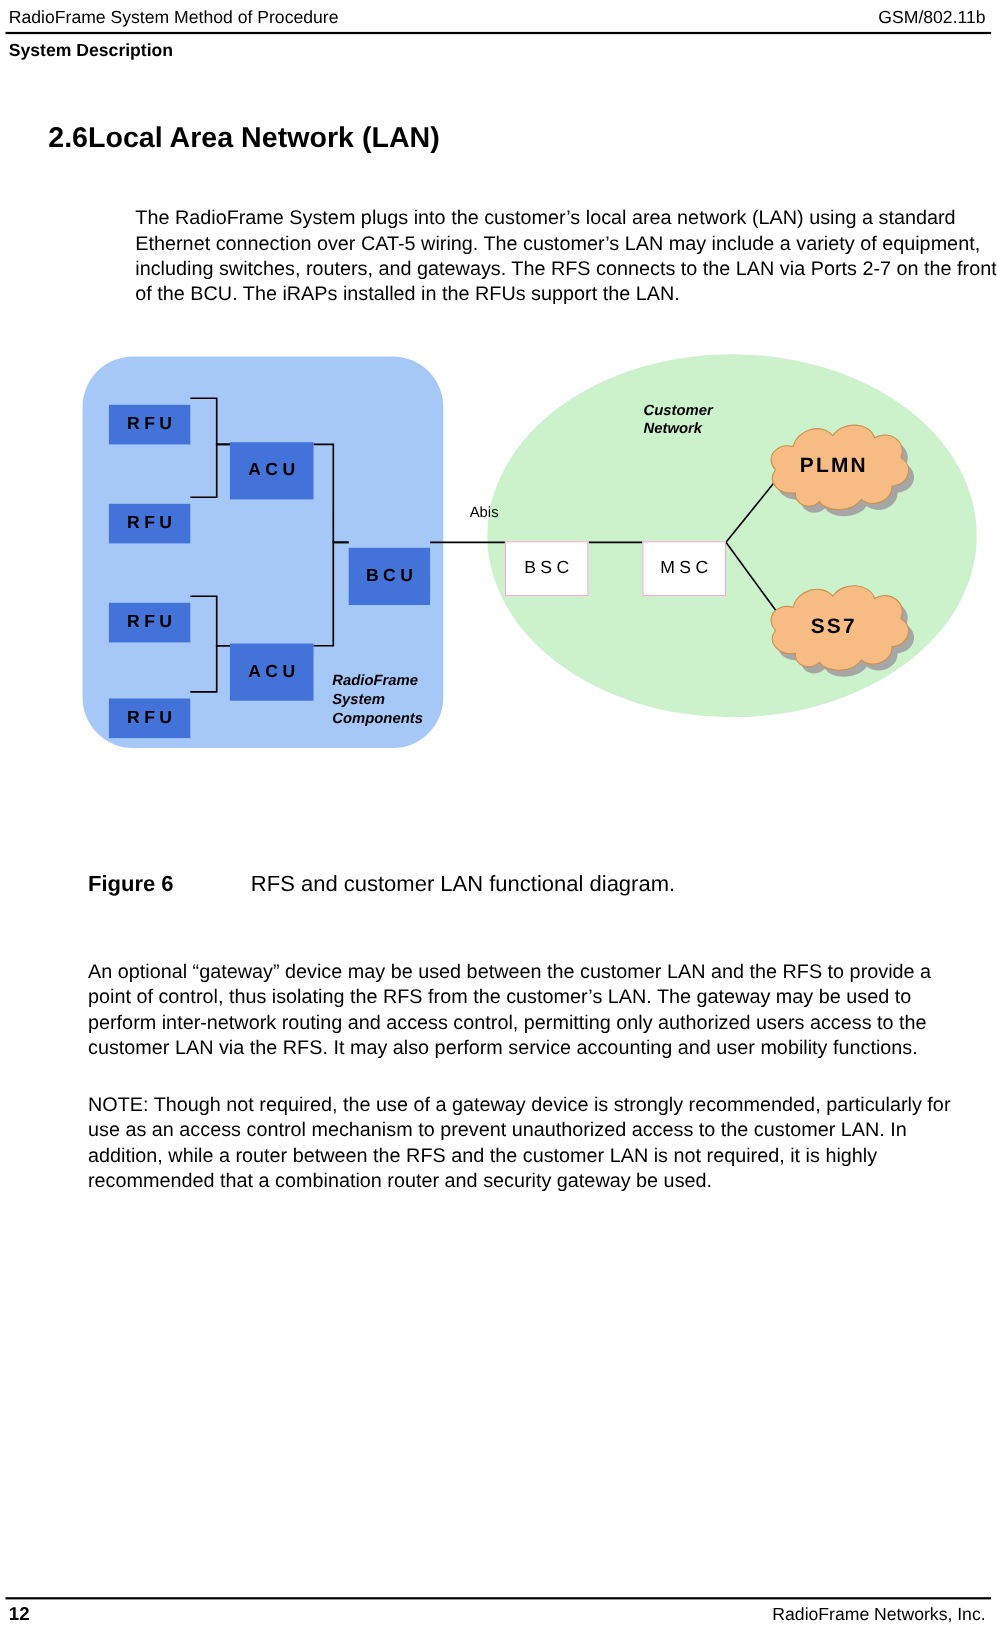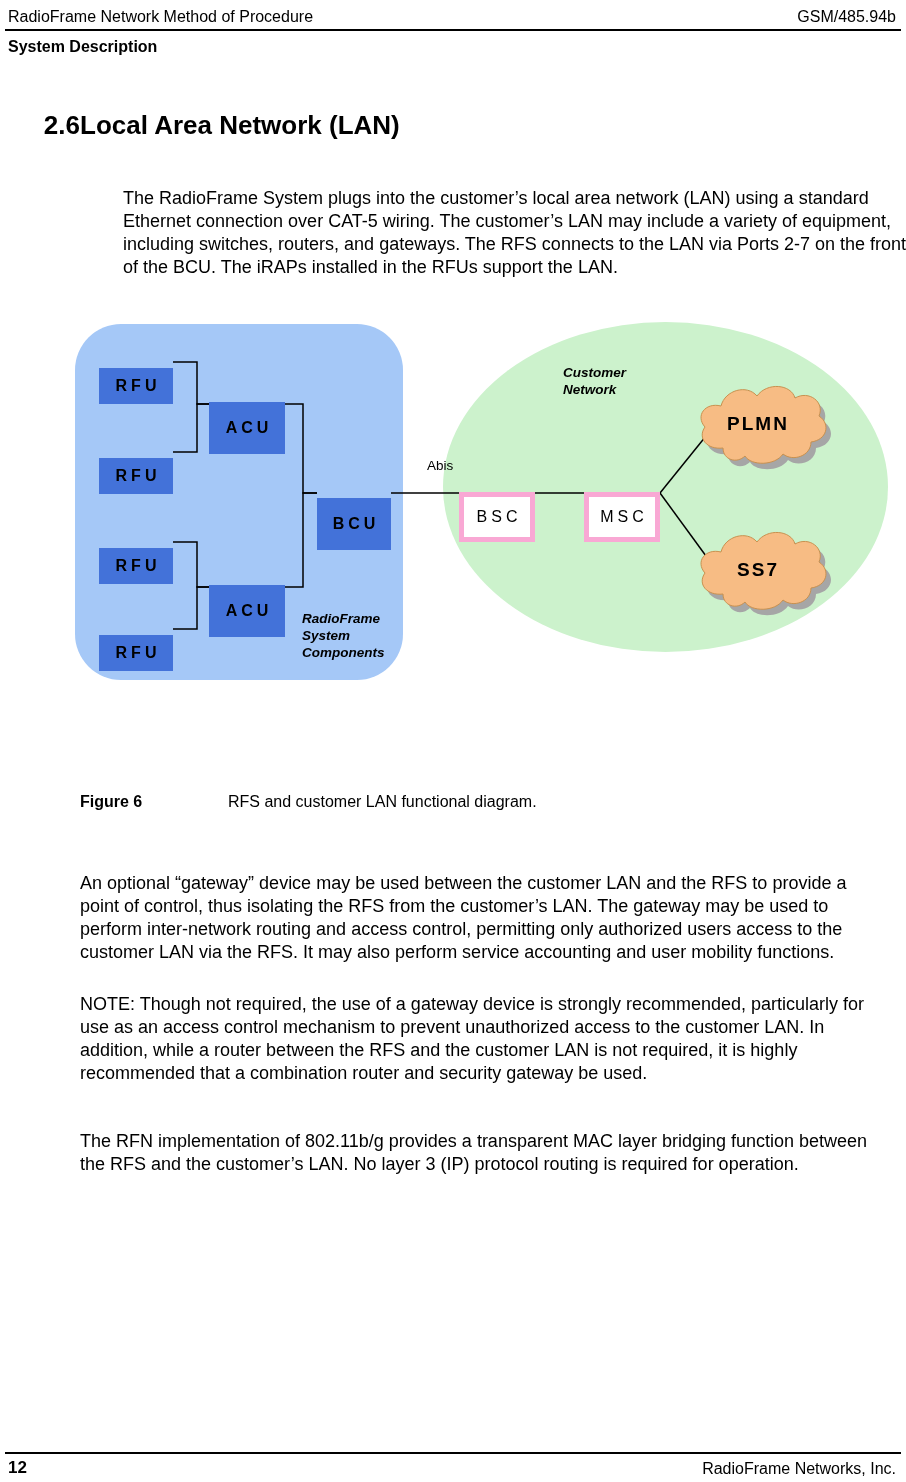--- a/index.html
+++ b/index.html
@@ -15,66 +15,66 @@
   
   .heading { position:absolute; top:110px; left:8px; display:flex; font-size:26px; font-weight:bold;text-align:right; }
   .heading .num { width:72px; }
   
   .para { position:absolute; left:80px; width:800px; font-size:18px; line-height:23px; }
   .p1 { top:187px;margin-left:43px; }
   .p2 { top:872px; }
   .p3 { top:993px; }
   .p4 { top:1130px; }
   
-  .figcap { position:absolute; top:793px; left:80px; display:flex; font-size:16px; }
+  .figcap { position:absolute; top:793px; left:80px; display:flex; font-size:20px; }
   .figcap .lbl { font-weight:bold; width:148px; }
   
   .ftr-rule { position:absolute; top:1452px; left:5px; right:5px; border-top:2px solid #000; }
   .ftr-num { position:absolute; top:1458px; left:8px; font-size:17px; font-weight:bold; }
   .ftr-co  { position:absolute; top:1460px; right:10px; font-size:16px; }
   
   .diagram { position:absolute; top:322px; left:0; width:906px; height:368px; }
   .panel   { position:absolute; left:75px; top:2px; width:328px; height:356px;
              background:var(--panel-blue); border-radius:46px; }
   .network { position:absolute; left:443px; top:0; width:445px; height:330px;
              background:var(--network-green); border-radius:50%; }
   .dsvg { position:absolute; left:0; top:0; display:block; }
   .conn { stroke:#000; stroke-width:1.5; fill:none; }
   .cloud-fill { fill:var(--cloud-orange); stroke:#c9914f; stroke-width:1; }
   .cloud-shadow-shape { fill:var(--cloud-shadow); }
   .node { position:absolute; display:flex; align-items:center; justify-content:center;
           font-size:16px; font-weight:bold; letter-spacing:4px; text-indent:4px;margin-top:24px; }
   .node.blue  { background:var(--node-blue); color:#000; }
-  .node.white { background:#fff; border:5px solid #f9a8d4; font-weight:normal; }
+  .node.white { background:#fff; border:1px solid #f9a8d4; font-weight:normal; }
   .rfu1{left:99px;top:22px;width:74px;height:36px}
   .rfu2{left:99px;top:112px;width:74px;height:36px}
   .rfu3{left:99px;top:202px;width:74px;height:36px}
   .rfu4{left:99px;top:289px;width:74px;height:36px}
   .acu1{left:209px;top:56px;width:76px;height:52px}
   .acu2{left:209px;top:239px;width:76px;height:52px}
   .bcu {left:317px;top:152px;width:74px;height:52px}
   .bsc {left:459px;top:146px;width:76px;height:50px}
   .msc {left:584px;top:146px;width:76px;height:50px}
   .cloud-label { position:absolute; font-size:19px; font-weight:bold; letter-spacing:2px;
                  text-align:center; }
   .plmn-label{left:700px;top:91px;width:116px}
   .ss7-label {left:700px;top:237px;width:116px}
   .lab { position:absolute; font-size:13.5px; font-weight:bold; font-style:italic; line-height:17px; }
-  .cust{left:563px;top:42px}
+  .cust{left:585px;top:42px}
   .comp{left:302px;top:288px}
   .abis{position:absolute; left:427px; top:136px; font-size:13.5px;}
 </style>
 </head>
 <body>
 
 <div class="page">
 
   <div class="hdr-row">
-    <span>RadioFrame Network Method of Procedure</span>
-    <span>GSM/485.94b</span>
+    <span>RadioFrame System Method of Procedure</span>
+    <span>GSM/802.11b</span>
   </div>
   <div class="hdr-rule"></div>
   <div class="hdr-sub">System Description</div>
 
   <div class="heading">
     <span class="num">2.6</span>
     <span>Local Area Network (LAN)</span>
   </div>
 
   <p class="para p1">The RadioFrame System plugs into the customer’s local area network (LAN) using a standard Ethernet connection over CAT-5 wiring. The customer’s LAN may include a variety of equipment, including switches, routers, and gateways. The RFS connects to the LAN via Ports 2-7 on the front of the BCU. The iRAPs installed in the RFUs support the LAN.</p>
@@ -136,19 +136,18 @@
     </div>
   </div>
 
   <div class="figcap">
     <span class="lbl">Figure 6</span>
     <span>RFS and customer LAN functional diagram.</span>
   </div>
 
   <p class="para p2">An optional “gateway” device may be used between the customer LAN and the RFS to provide a point of control, thus isolating the RFS from the customer’s LAN. The gateway may be used to perform inter-network routing and access control, permitting only authorized users access to the customer LAN via the RFS. It may also perform service accounting and user mobility functions.</p>
   <p class="para p3">NOTE:  Though not required, the use of a gateway device is strongly recommended, particularly for use as an access control mechanism to prevent unauthorized access to the customer LAN. In addition, while a router between the RFS and the customer LAN is not required, it is highly recommended that a combination router and security gateway be used.</p>
-  <p class="para p4">The RFN implementation of 802.11b/g provides a transparent MAC layer bridging function between the RFS and the customer’s LAN. No layer 3 (IP) protocol routing is required for operation.</p>
 
   <div class="ftr-rule"></div>
   <div class="ftr-num">12</div>
   <div class="ftr-co">RadioFrame Networks, Inc.</div>
 
 </div>
 
 </body></html>

